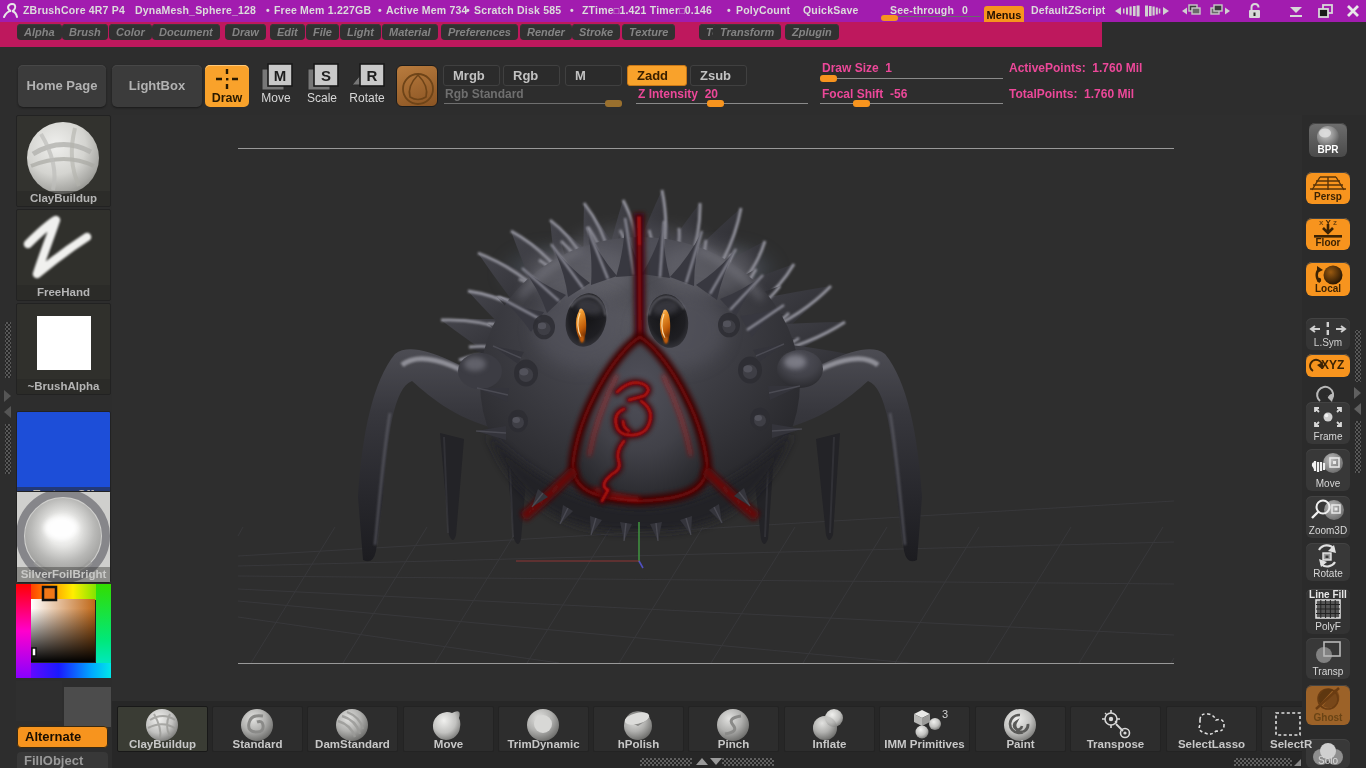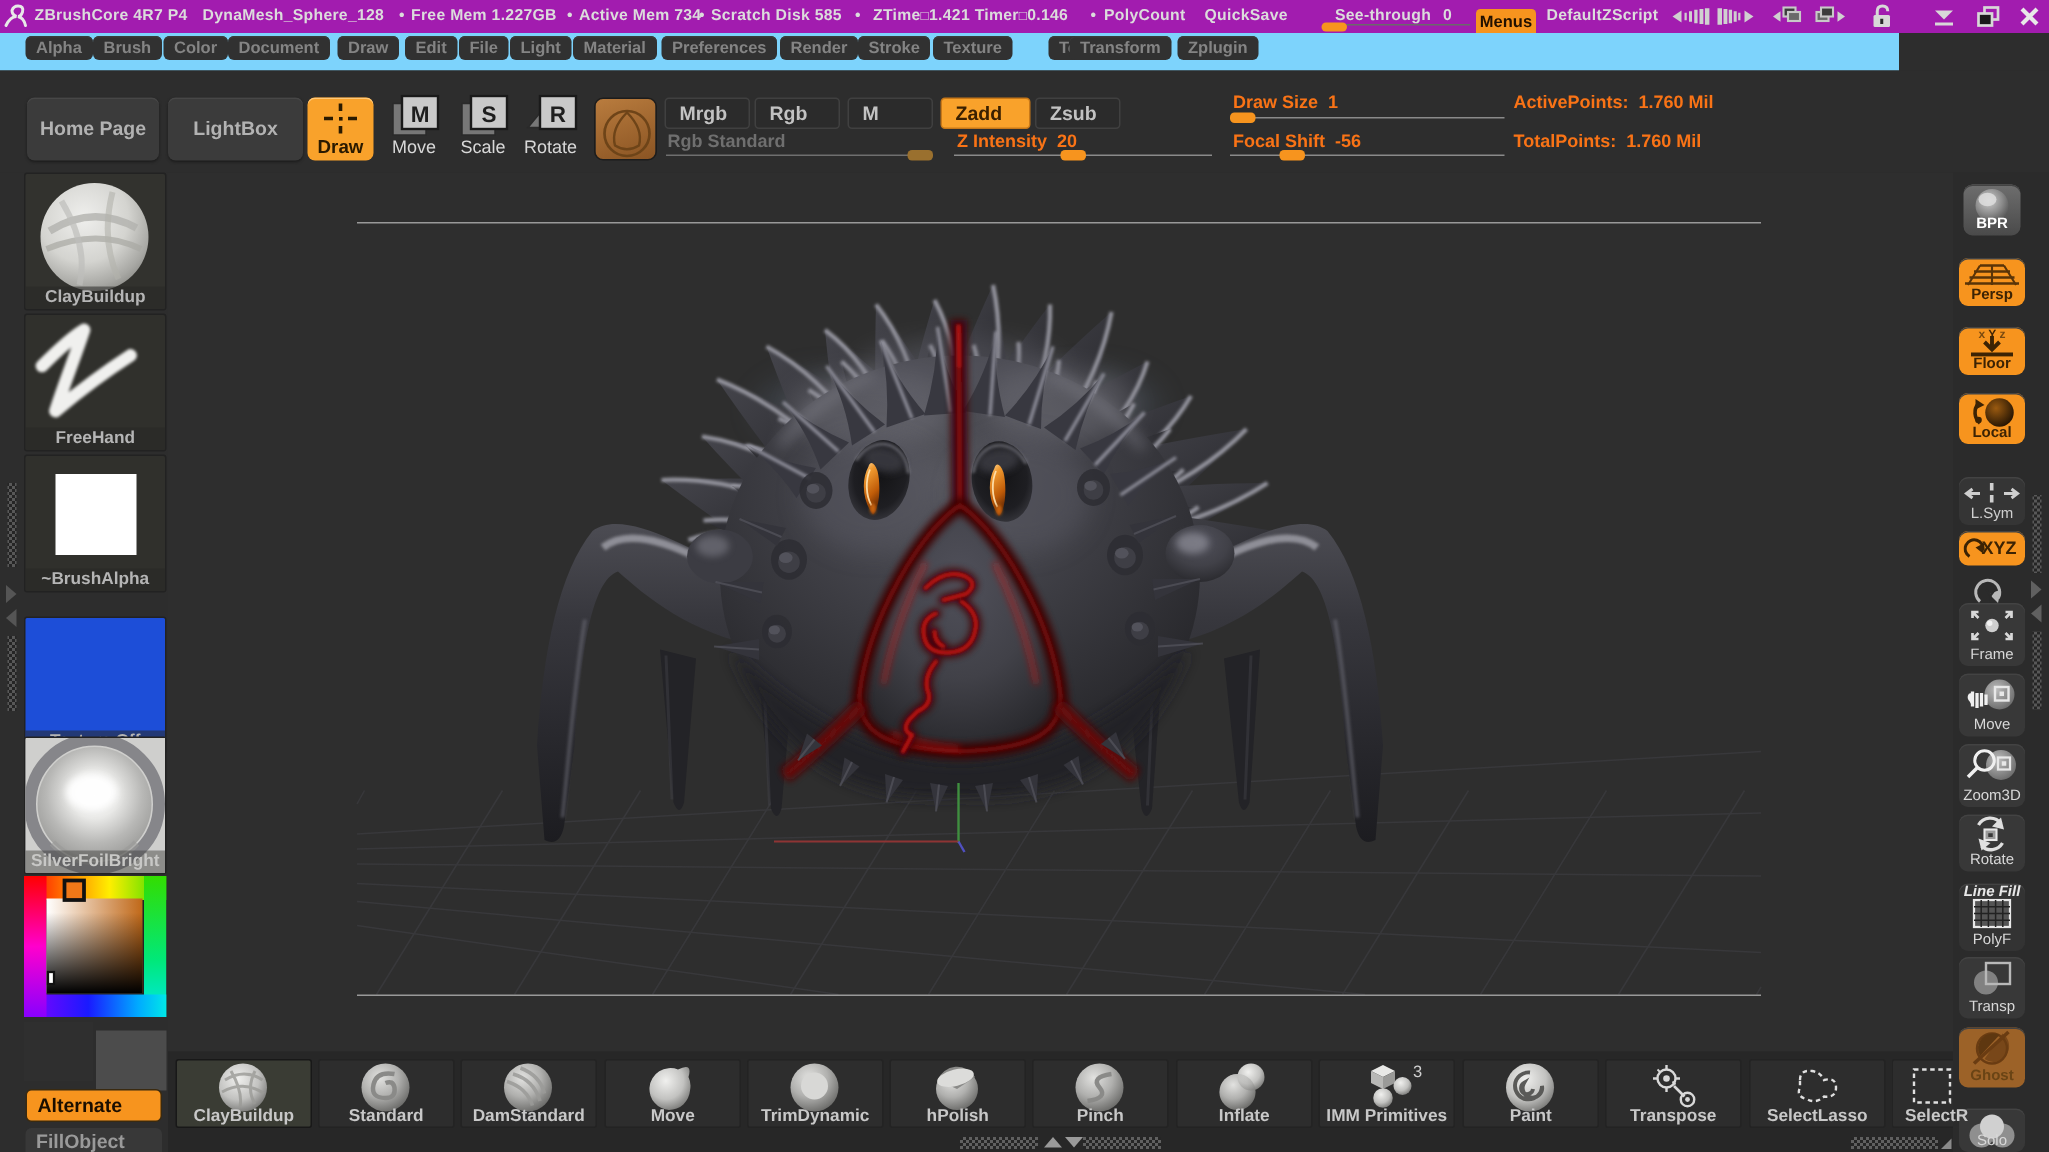--- a/index.html
+++ b/index.html
@@ -9,33 +9,33 @@
   #stage { position:relative; width:1366px; height:768px; }
 
   
   #titlebar { left:0; top:0; width:1366px; height:22px; background:#a21caf; color:#dcdcdc;
     font-size:10.5px; font-weight:bold; }
   #titlebar .t { position:absolute; top:4px; white-space:nowrap; letter-spacing:0.2px; }
   .menus-btn { position:absolute; left:984px; top:6px; width:40px; height:27px; background:#f7941e;
     border-radius:3px; color:#221100; font-size:11px; font-weight:bold; text-align:center; line-height:18px; }
 
   
-  #menubar { left:0; top:22px; width:1266px; height:25px; background:#7dd3fc; }
+  #menubar { left:0; top:22px; width:1102px; height:25px; background:#be185d;font-style:italic; }
   .mbtn { position:absolute; top:2px; height:16px; background:#313131; border-radius:4px;
     color:#848484; font-size:11px; font-weight:bold; line-height:16px; padding:0 7px;
     box-shadow: inset 0 1px 0 #3a3a3a; }
 
   
   #toolbar { left:0; top:47px; width:1366px; height:68px; background:#2d2d2d; }
   .bigbtn { position:absolute; top:18px; height:42px; background:#3b3b3b; border-radius:5px;
     color:#b2b2b2; font-size:13px; font-weight:bold; text-align:center;
     box-shadow: inset 0 1px 0 #474747, 0 1px 2px #1a1a1a; }
   .smallbtn { position:absolute; top:18px; height:21px; background:#2b2b2b; border:1px solid #404040;
     border-radius:3px; color:#c2c2c2; font-size:13px; font-weight:bold; line-height:19px; padding-left:9px; }
-  .slider-label { position:absolute; font-size:12px; font-weight:bold; color:#f97316; white-space:nowrap; }
+  .slider-label { position:absolute; font-size:12px; font-weight:bold; color:#ec4899; white-space:nowrap; }
   .slider-track { position:absolute; height:1px; background:#8a8a8a; }
   .slider-handle { position:absolute; width:17px; height:7px; border-radius:3px; background:#f7941e; }
 
   
   #leftshelf { left:0; top:115px; width:112px; height:653px; background:#2d2d2d; }
   .thumb { position:absolute; left:16px; width:95px; background:#32322e; border:1px solid #222;
     border-radius:2px; }
   .thumb .lbl { position:absolute; left:0; bottom:0; width:100%; height:15px; text-align:center;
     font-size:11.5px; font-weight:bold; color:#b5b5b5; line-height:14px; background:rgba(40,40,38,0.55); }
 
@@ -783,21 +783,21 @@
         <path d="M13 6 A9 9 0 0 1 28 5 M29 18 A9 9 0 0 1 15 20" stroke="#e0e0e0" stroke-width="2.2" fill="none"></path>
         <path d="M28 1 L30 9 L22 7 Z" fill="#e0e0e0"></path>
         <path d="M15 23 L13 15 L21 18 Z" fill="#e0e0e0"></path>
         <rect x="17" y="9" width="8" height="7" fill="#9a9a9a" stroke="#e8e8e8" stroke-width="1.4"></rect>
         <rect x="19.5" y="11.5" width="3" height="2.5" fill="#383838"></rect>
       </svg>
       <div class="cap" style="color:#d8d8d8;">Rotate</div>
     </div>
 
     <div class="rbtn" style="top:474px; height:45px; background:#333;">
-      <div style="position:absolute;top:0;width:100%;font-size:10px;font-weight:bold;color:#e8e8e8;font-style:italic;">Line Fill</div>
+      <div style="position:absolute;top:0;width:100%;font-size:10px;font-weight:bold;color:#e8e8e8;">Line Fill</div>
       <svg width="44" height="22" style="position:absolute;left:0;top:10px;">
         <rect x="10" y="1" width="24" height="18" fill="#555" stroke="#e8e8e8" stroke-width="1.5"></rect>
         <path d="M10 5.5 L34 5.5 M10 10 L34 10 M10 14.5 L34 14.5 M14.8 1 L14.8 19 M19.6 1 L19.6 19 M24.4 1 L24.4 19 M29.2 1 L29.2 19" stroke="#222" stroke-width="1"></path>
       </svg>
       <div class="cap" style="color:#d8d8d8;">PolyF</div>
     </div>
 
     <div class="rbtn" style="top:523px; height:41px; background:#383838;">
       <svg width="44" height="26" style="position:absolute;left:0;top:1px;">
         <circle cx="18" cy="16" r="8" fill="#8a8a8a" opacity="0.9"></circle>

